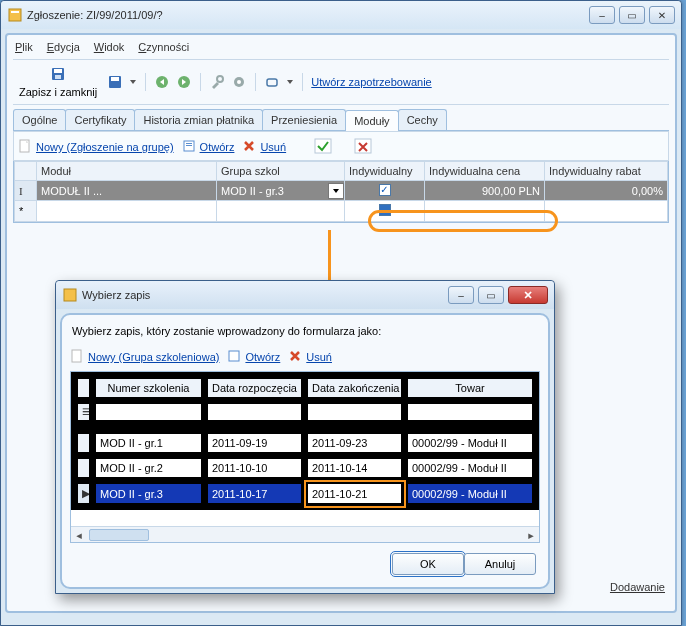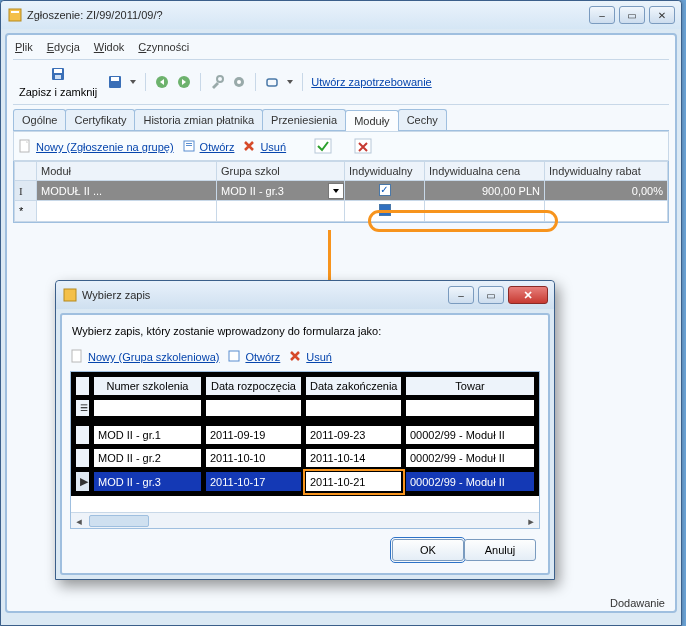--- a/index.html
+++ b/index.html
@@ -139,45 +139,45 @@
   .modal .titlebar { background: linear-gradient(#e8f1fb,#cfe0f0); }
   .modal .m-close {
     width:40px; height:18px;
     background: linear-gradient(#e77f7b,#c73a32);
     border:1px solid #8a2a26;
     border-radius:3px;
     color:#fff;
     display:flex; align-items:center; justify-content:center;
     font-weight:bold;
   }
-  .modal-client { padding:8px; background:#f5f9fd; border:2px solid #9fbfdf; margin:4px; border-radius:3px; }
+  .modal-client { padding:8px; background:#f5f9fd; border:2px solid #9fbfdf; margin:4px; border-radius:10px; }
   .modal-grid { border:1px solid #9fbfdf; background:#fff; }
   .modal-grid table { width:100%; border-collapse:collapse; table-layout:fixed; }
-  .modal-grid th, .modal-grid td { border:5px solid #000000; padding:3px 4px; font-size:11px; height:19px; white-space:nowrap; overflow:hidden; }
+  .modal-grid th, .modal-grid td { border:7px solid #000000; padding:3px 4px; font-size:11px; height:19px; white-space:nowrap; overflow:hidden; }
   .modal-grid th { background:#edf3fa; font-weight:normal; }
   .hlrow td { background:#1439b5; color:#fff; }
   .hlrow td.rowhead { background:#dfe9f3; color:#333; }
   .date-highlight-cell {
     background:#fff !important;
     color:#000 !important;
     outline:2px solid #f7941d;
     outline-offset:-1px;
   }
   .scrollbar-h { height:16px; background:#eef3f9; border-top:1px solid #c8d8e8; position:relative; }
   .scroll-thumb { position:absolute; left:18px; top:2px; height:12px; width:60px; background:#cfe0f0; border:1px solid #9fbfdf; border-radius:2px; }
   .scroll-btn { position:absolute; top:0; width:16px; height:16px; display:flex; align-items:center; justify-content:center; color:#555; }
   .modal-buttons { display:flex; justify-content:flex-end; padding:10px 4px 4px 4px; }
   .btn {
     min-width:72px; height:22px;
     border:1px solid #7a9bbf; border-radius:3px;
     background: linear-gradient(#fdfefe,#e4edf6);
     display:flex; align-items:center; justify-content:center;
   }
   .btn.primary { outline:1px solid #2c72c7; outline-offset:1px; }
-  .statusbar { position:absolute; bottom:2px; right:10px; color:#333; }
+  .statusbar { position:absolute; bottom:18px; right:10px; color:#333;text-decoration:underline; }
   svg { display:block; }
 </style>
 </head>
 <body>
 
 <div class="window">
   <div class="titlebar">
     <span class="icon">
       <svg width="14" height="14">
           <rect x="1" y="1" width="12" height="12" fill="#f4c04a" stroke="#b58a1e"></rect>

